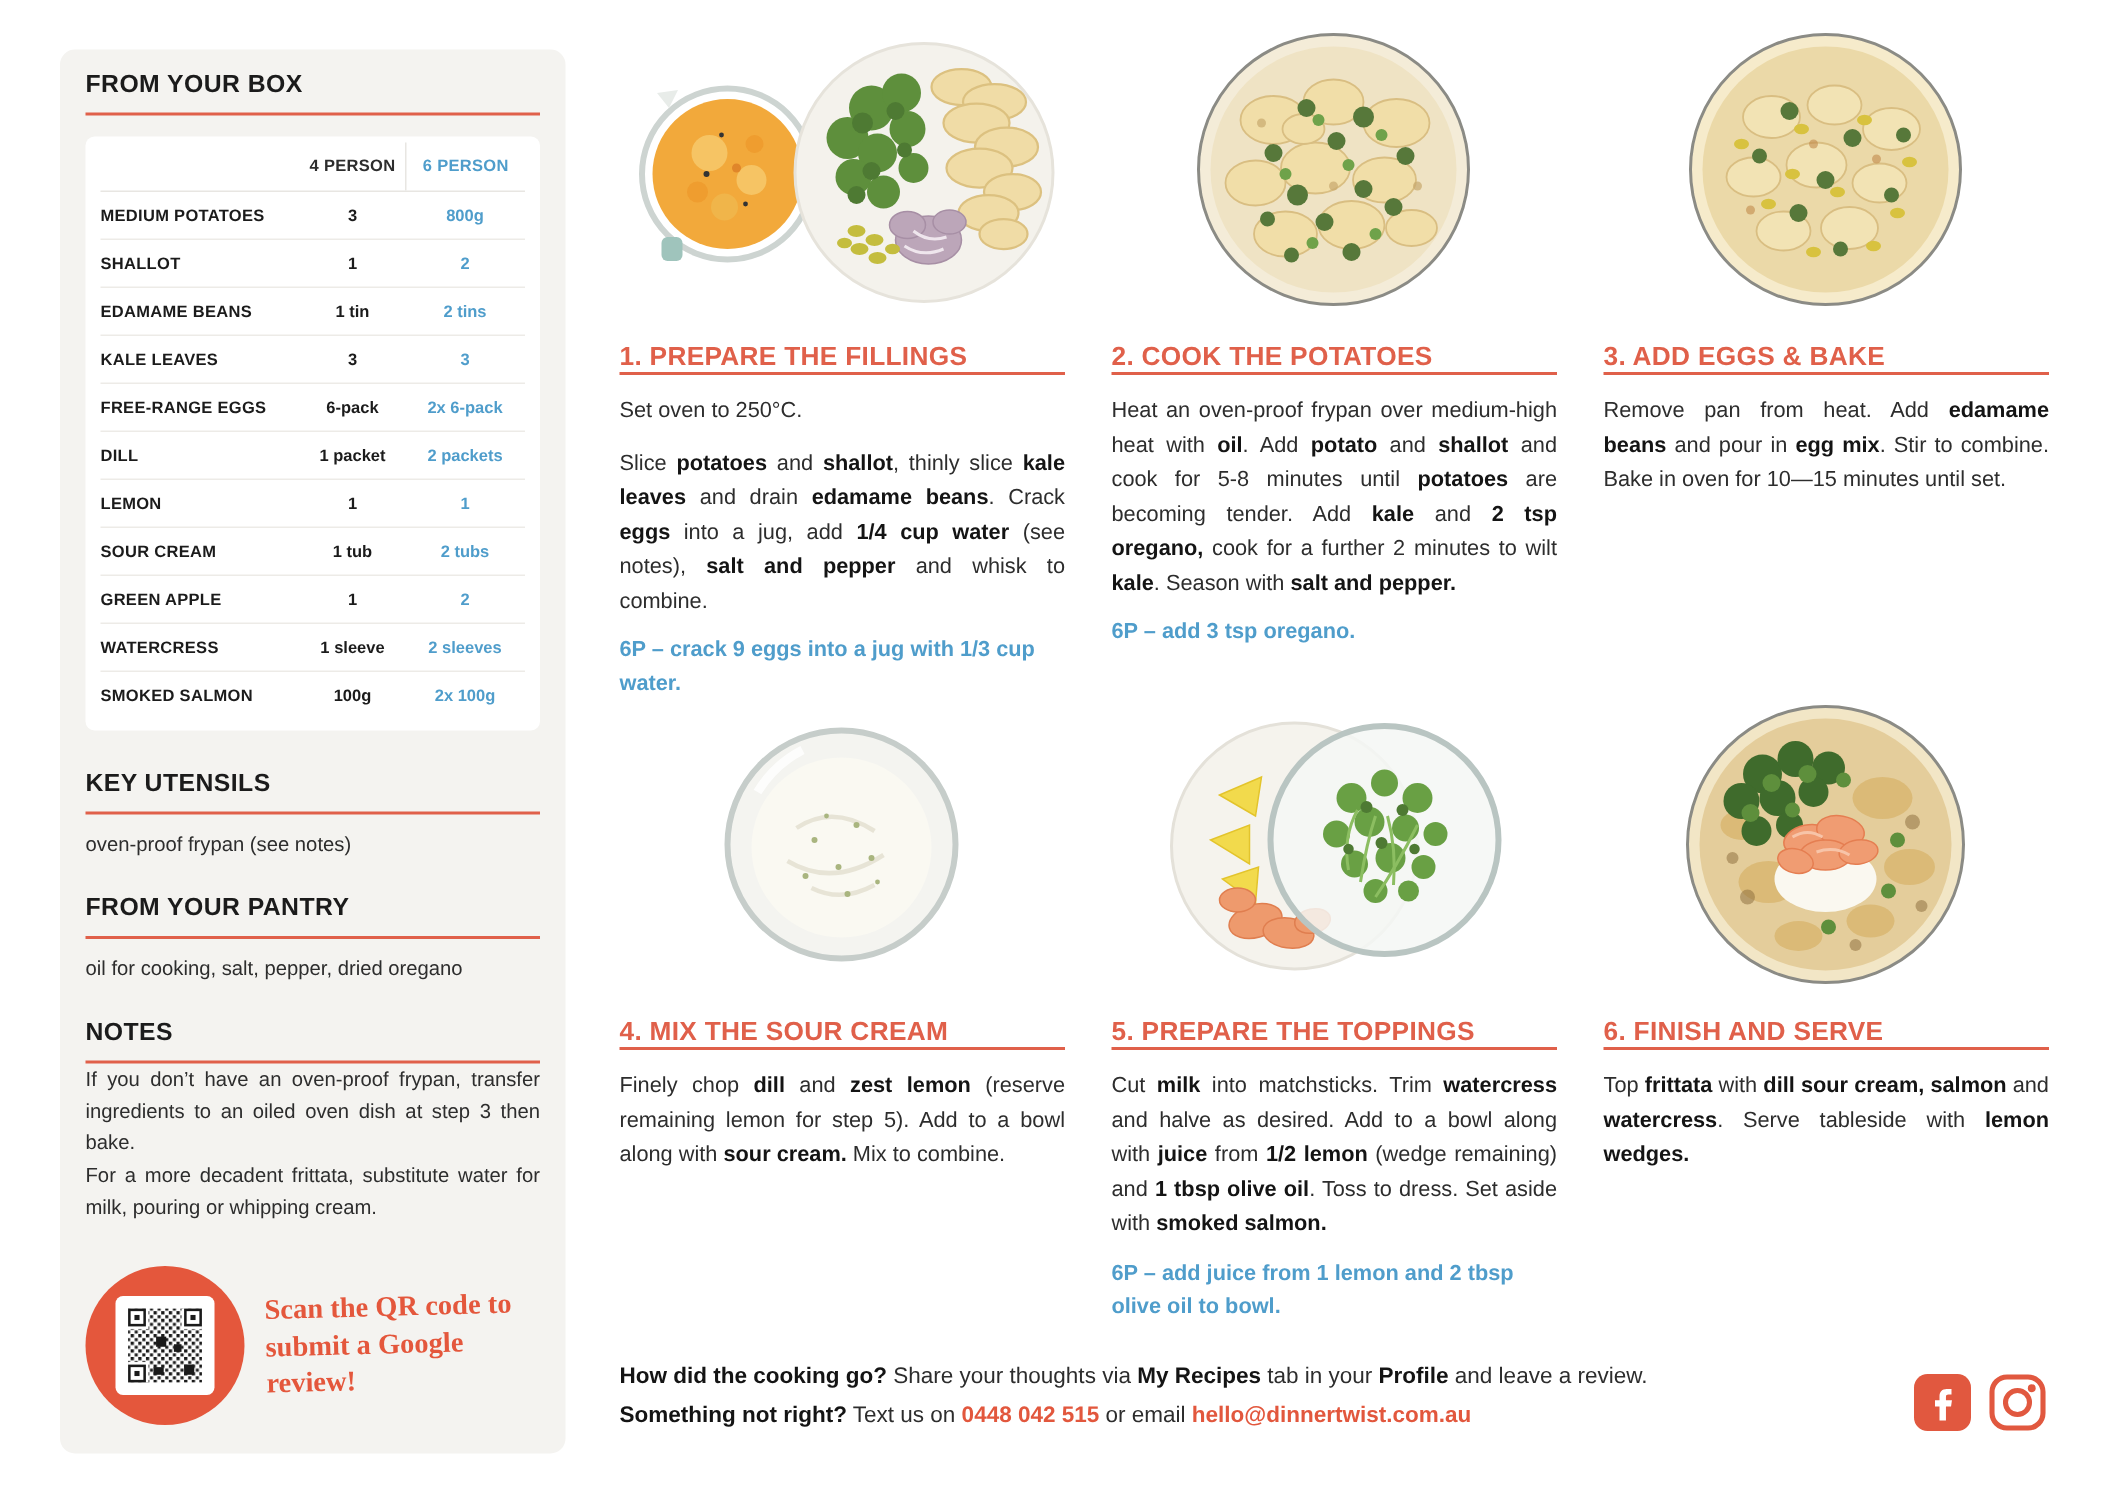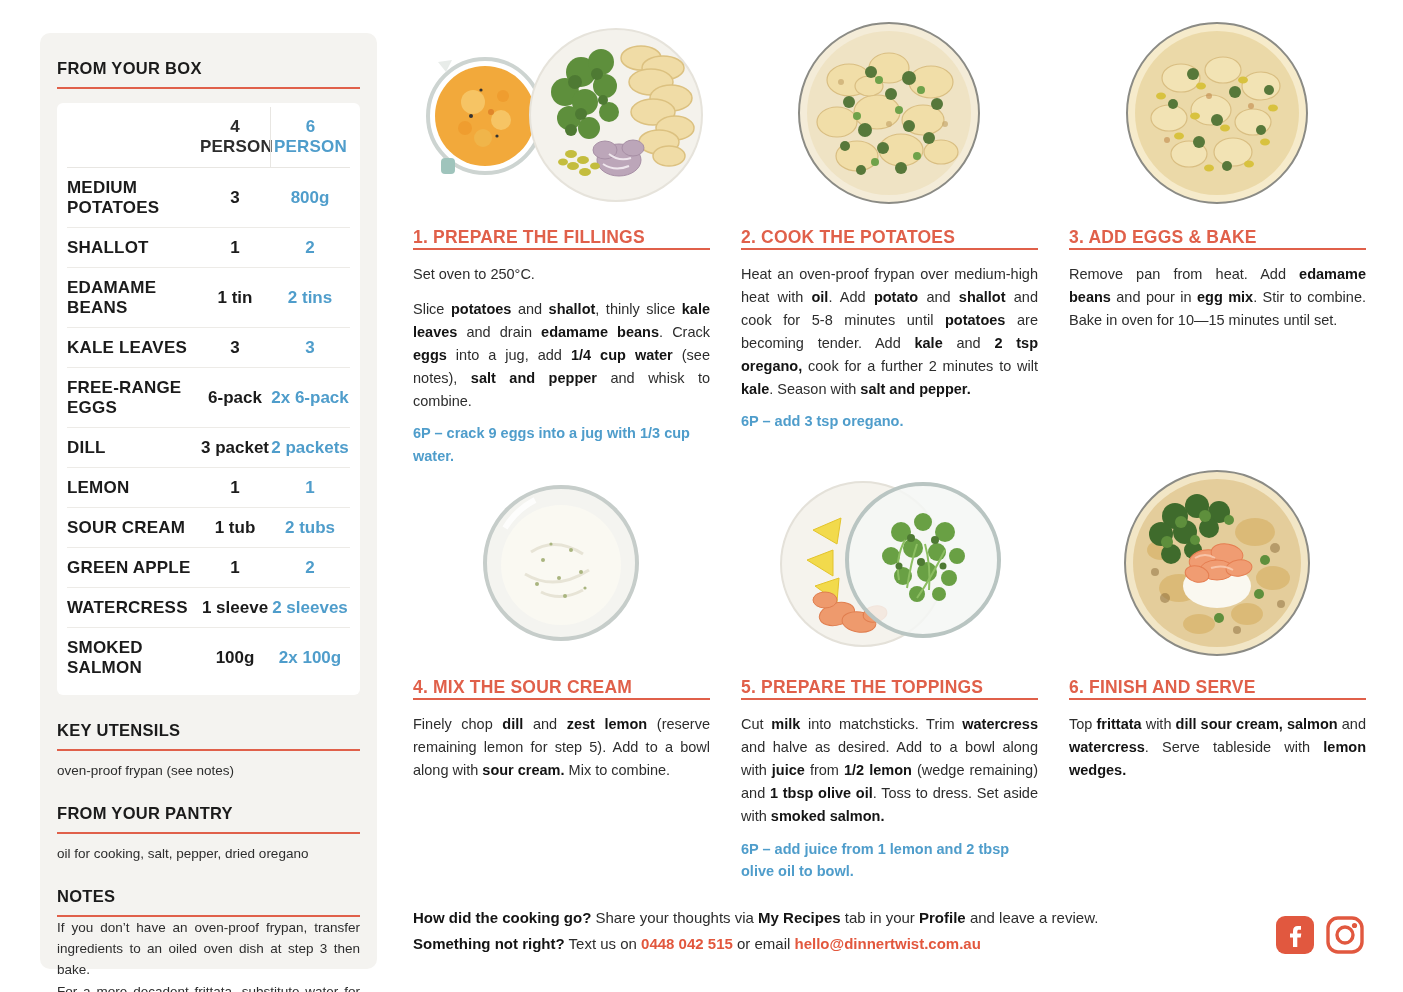--- a/index.html
+++ b/index.html
@@ -12,32 +12,32 @@
     overflow: hidden;
   }
   b { font-weight: 700; color: #141414; }
   .c-accent { color: #E2573D !important; }
 
   
   .sidebar {
     position: absolute; left: 40px; top: 33px;
     width: 337px; height: 936px;
     background: #F4F3F0; border-radius: 10px;
-    padding: 26px 17px 18px 17px;
+    padding: 14px 17px 18px 17px;
   }
   .sb-heading {
     font-size: 16.5px; font-weight: 700; letter-spacing: .3px;
     color: #1b1b1b;
     border-bottom: 2px solid #E0604A;
     padding-bottom: 9px;
   }
   .box-table {
     background: #ffffff; border-radius: 6px;
     margin-top: 14px; padding: 4px 10px 8px 10px;
-    font-size: 17px;
+    font-size: 11px;
   }
   .t-head, .trow {
     display: grid; grid-template-columns: 1fr 70px 80px;
     align-items: center;
   }
   .t-head { border-bottom: 1px solid #e8e6e2; }
   .t-head .th { padding: 10px 0; text-align: center; font-weight: 700; letter-spacing: .2px; }
   .th-6p { color: #4F9DCB; border-left: 1px solid #e8e6e2; }
   .trow { border-bottom: 1px solid #edebe7; }
   .trow:last-child { border-bottom: none; }
@@ -128,21 +128,21 @@
           <span class="q4">3</span>
           <span class="q6">3</span>
         </div>
         <div class="trow">
           <span class="ing-name">FREE-RANGE EGGS</span>
           <span class="q4">6-pack</span>
           <span class="q6">2x 6-pack</span>
         </div>
         <div class="trow">
           <span class="ing-name">DILL</span>
-          <span class="q4">3 packet</span>
+          <span class="q4">1 packet</span>
           <span class="q6">2 packets</span>
         </div>
         <div class="trow">
           <span class="ing-name">LEMON</span>
           <span class="q4">1</span>
           <span class="q6">1</span>
         </div>
         <div class="trow">
           <span class="ing-name">SOUR CREAM</span>
           <span class="q4">1 tub</span>

